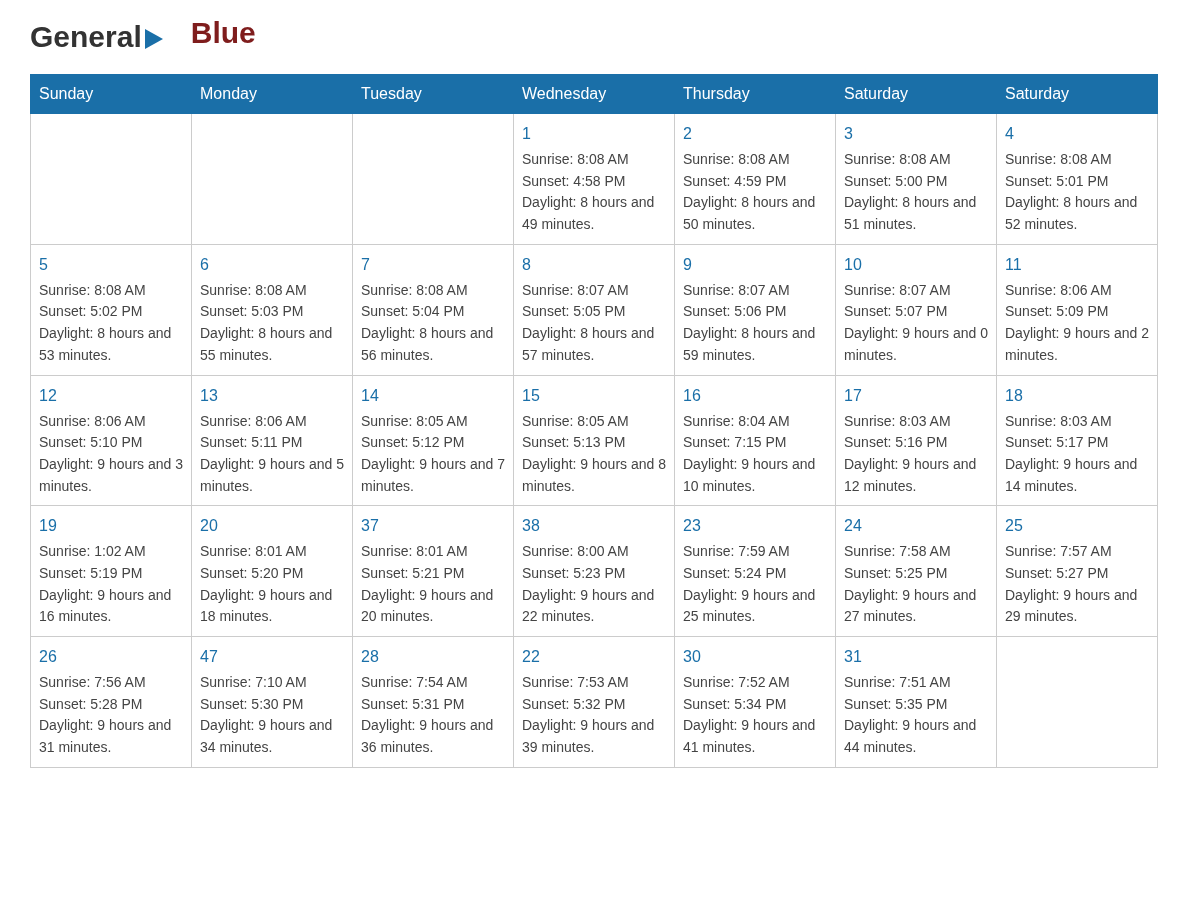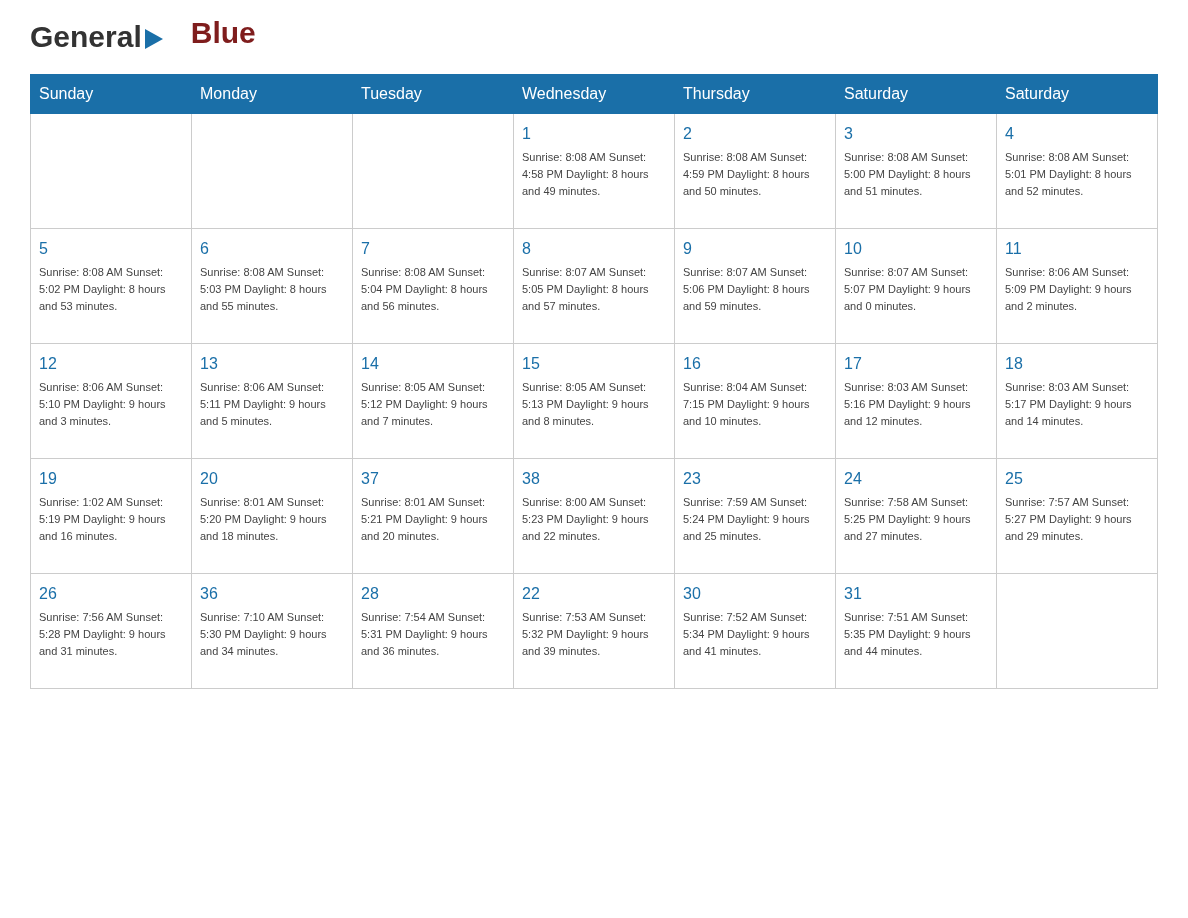--- a/index.html
+++ b/index.html
@@ -55,21 +55,21 @@
     }
     .calendar td .day-number {
       font-size: 16px;
       color: #1a6fa8;
       font-weight: normal;
       display: block;
       margin-bottom: 3px;
     }
     .calendar td .day-info {
       color: #444;
-      font-size: 11px;
+      font-size: 14px;
       line-height: 1.55;
     }
     .calendar td.empty {
       background: #fff;
     }
     .logo-wrapper {
       display: flex;
       flex-direction: row;
       gap: 28px;
     }
@@ -314,21 +314,21 @@
       </tr>
       <tr>
         <td>
           <span class="day-number">26</span>
           <div class="day-info">Sunrise: 7:56 AM
 Sunset: 5:28 PM
 Daylight: 9 hours
 and 31 minutes.</div>
         </td>
         <td>
-          <span class="day-number">36</span>
+          <span class="day-number">47</span>
           <div class="day-info">Sunrise: 7:10 AM
 Sunset: 5:30 PM
 Daylight: 9 hours
 and 34 minutes.</div>
         </td>
         <td>
           <span class="day-number">28</span>
           <div class="day-info">Sunrise: 7:54 AM
 Sunset: 5:31 PM
 Daylight: 9 hours

